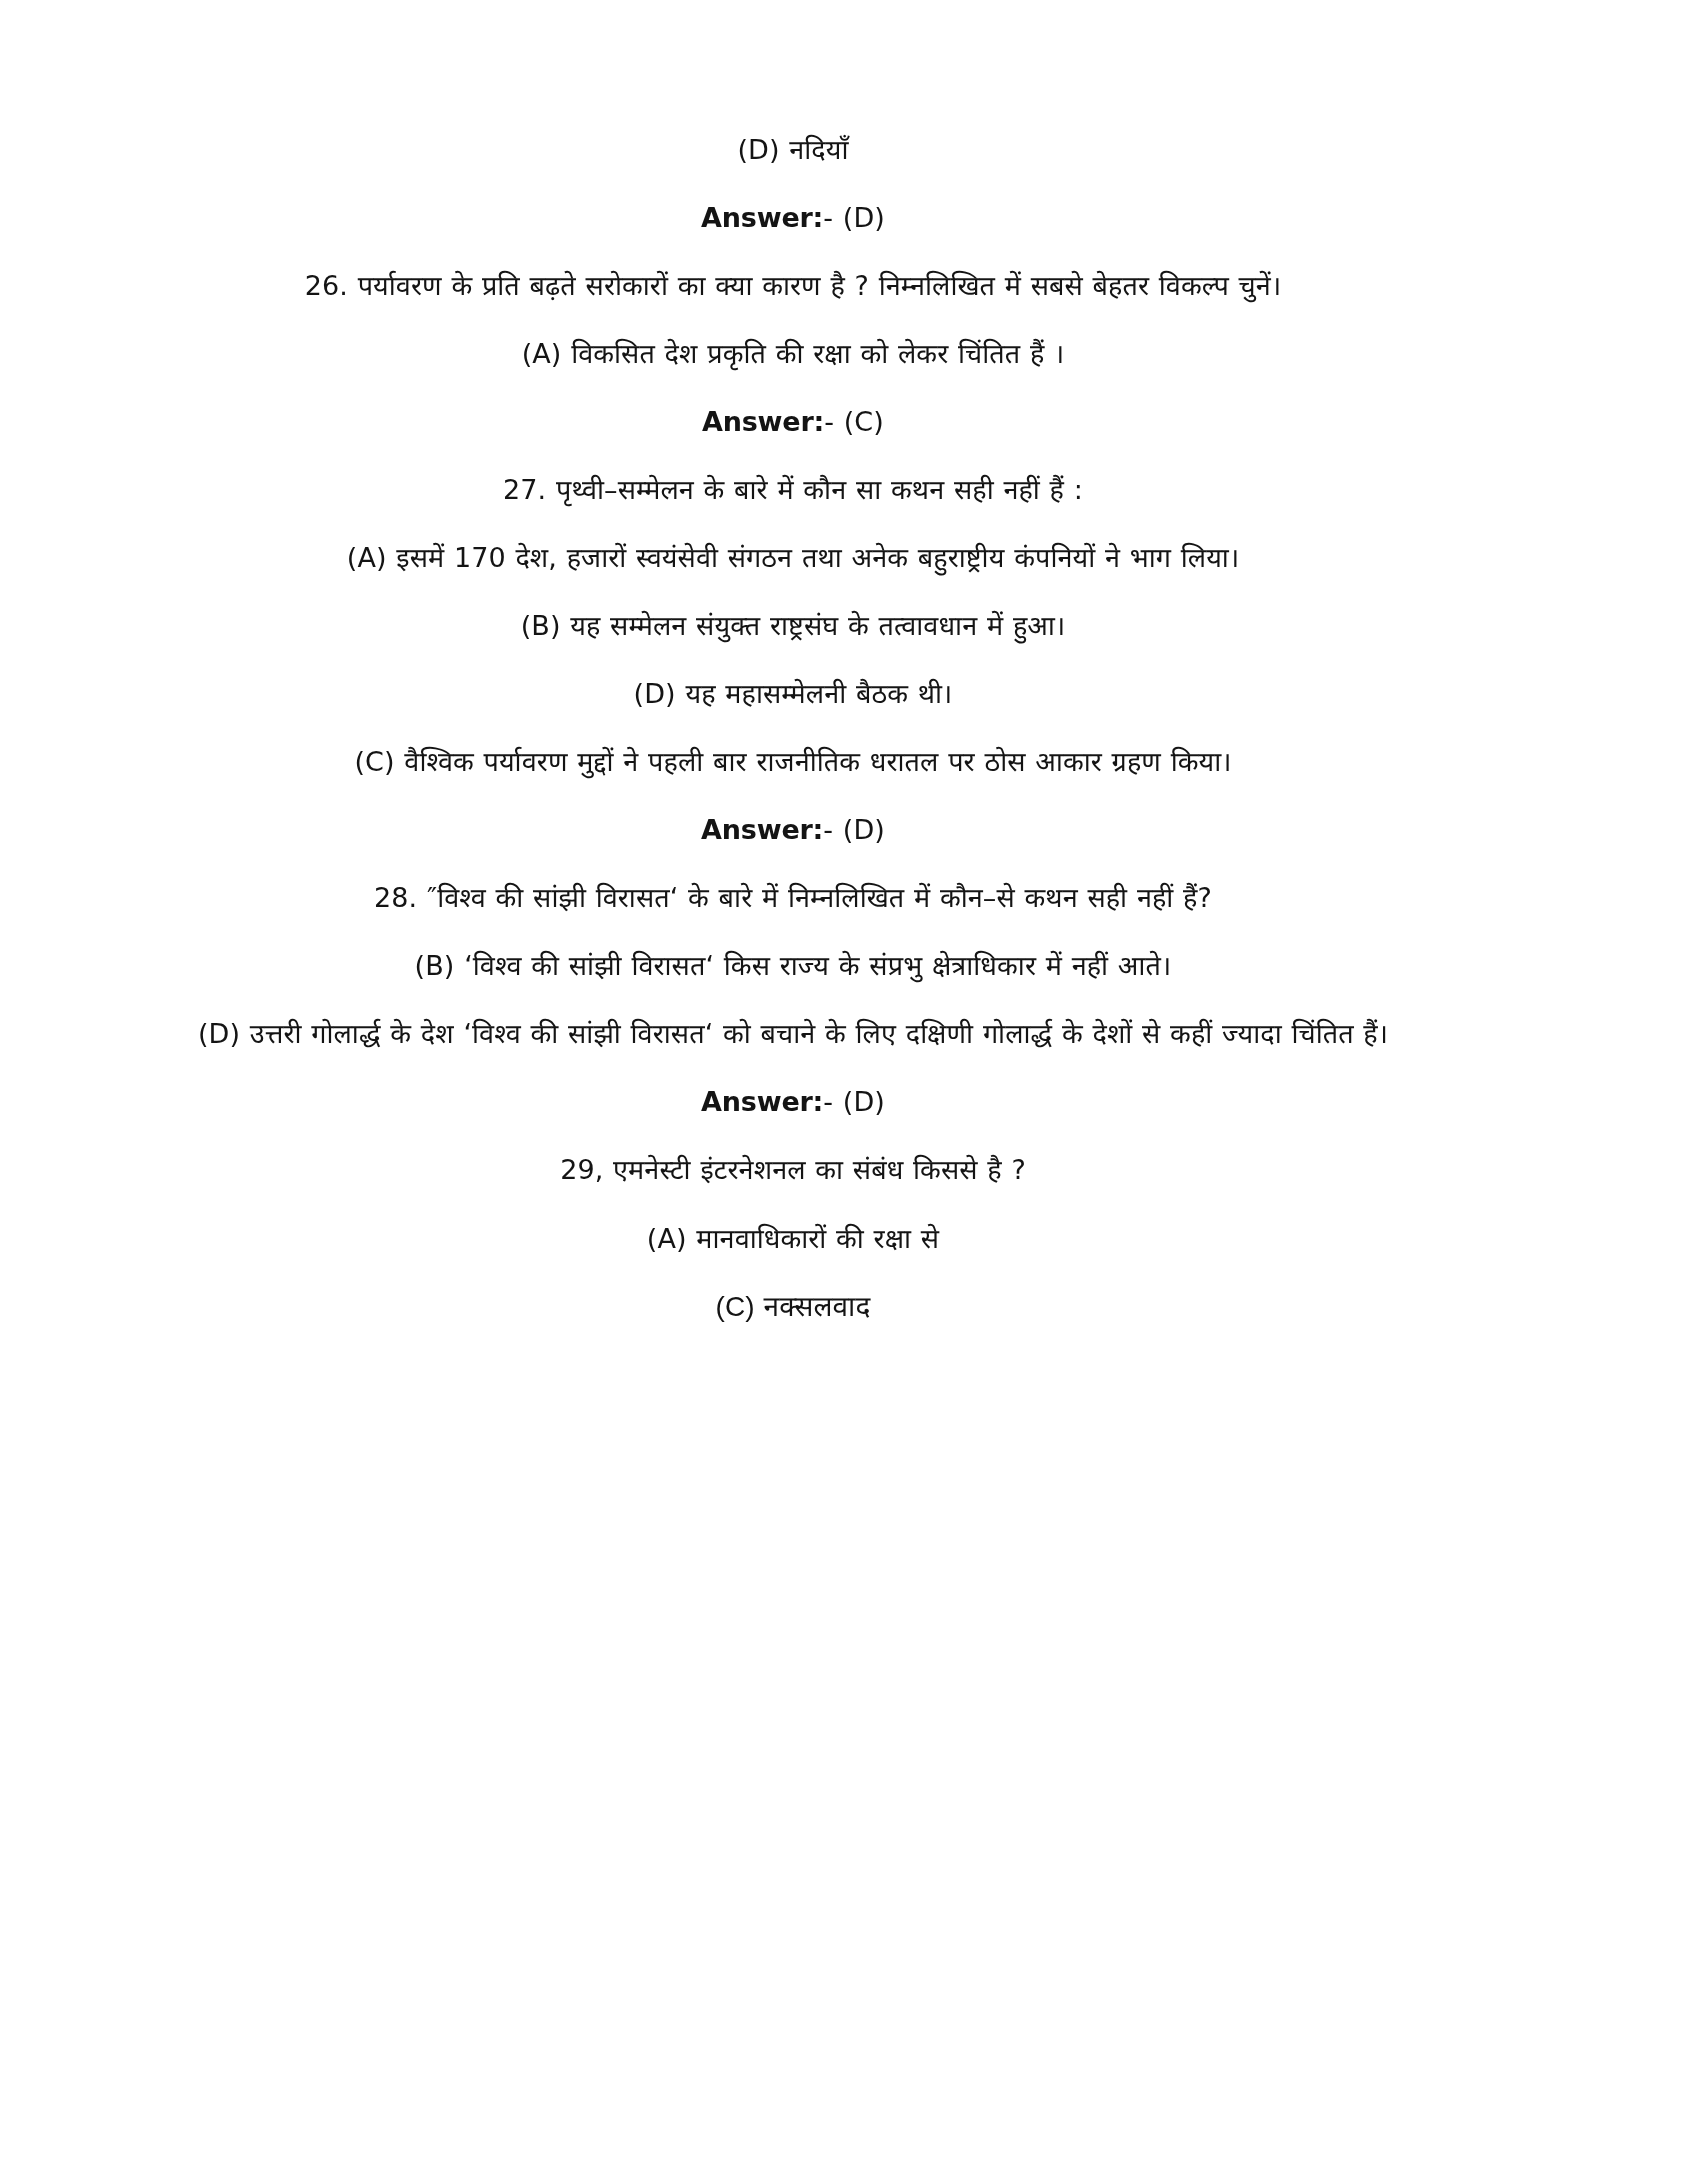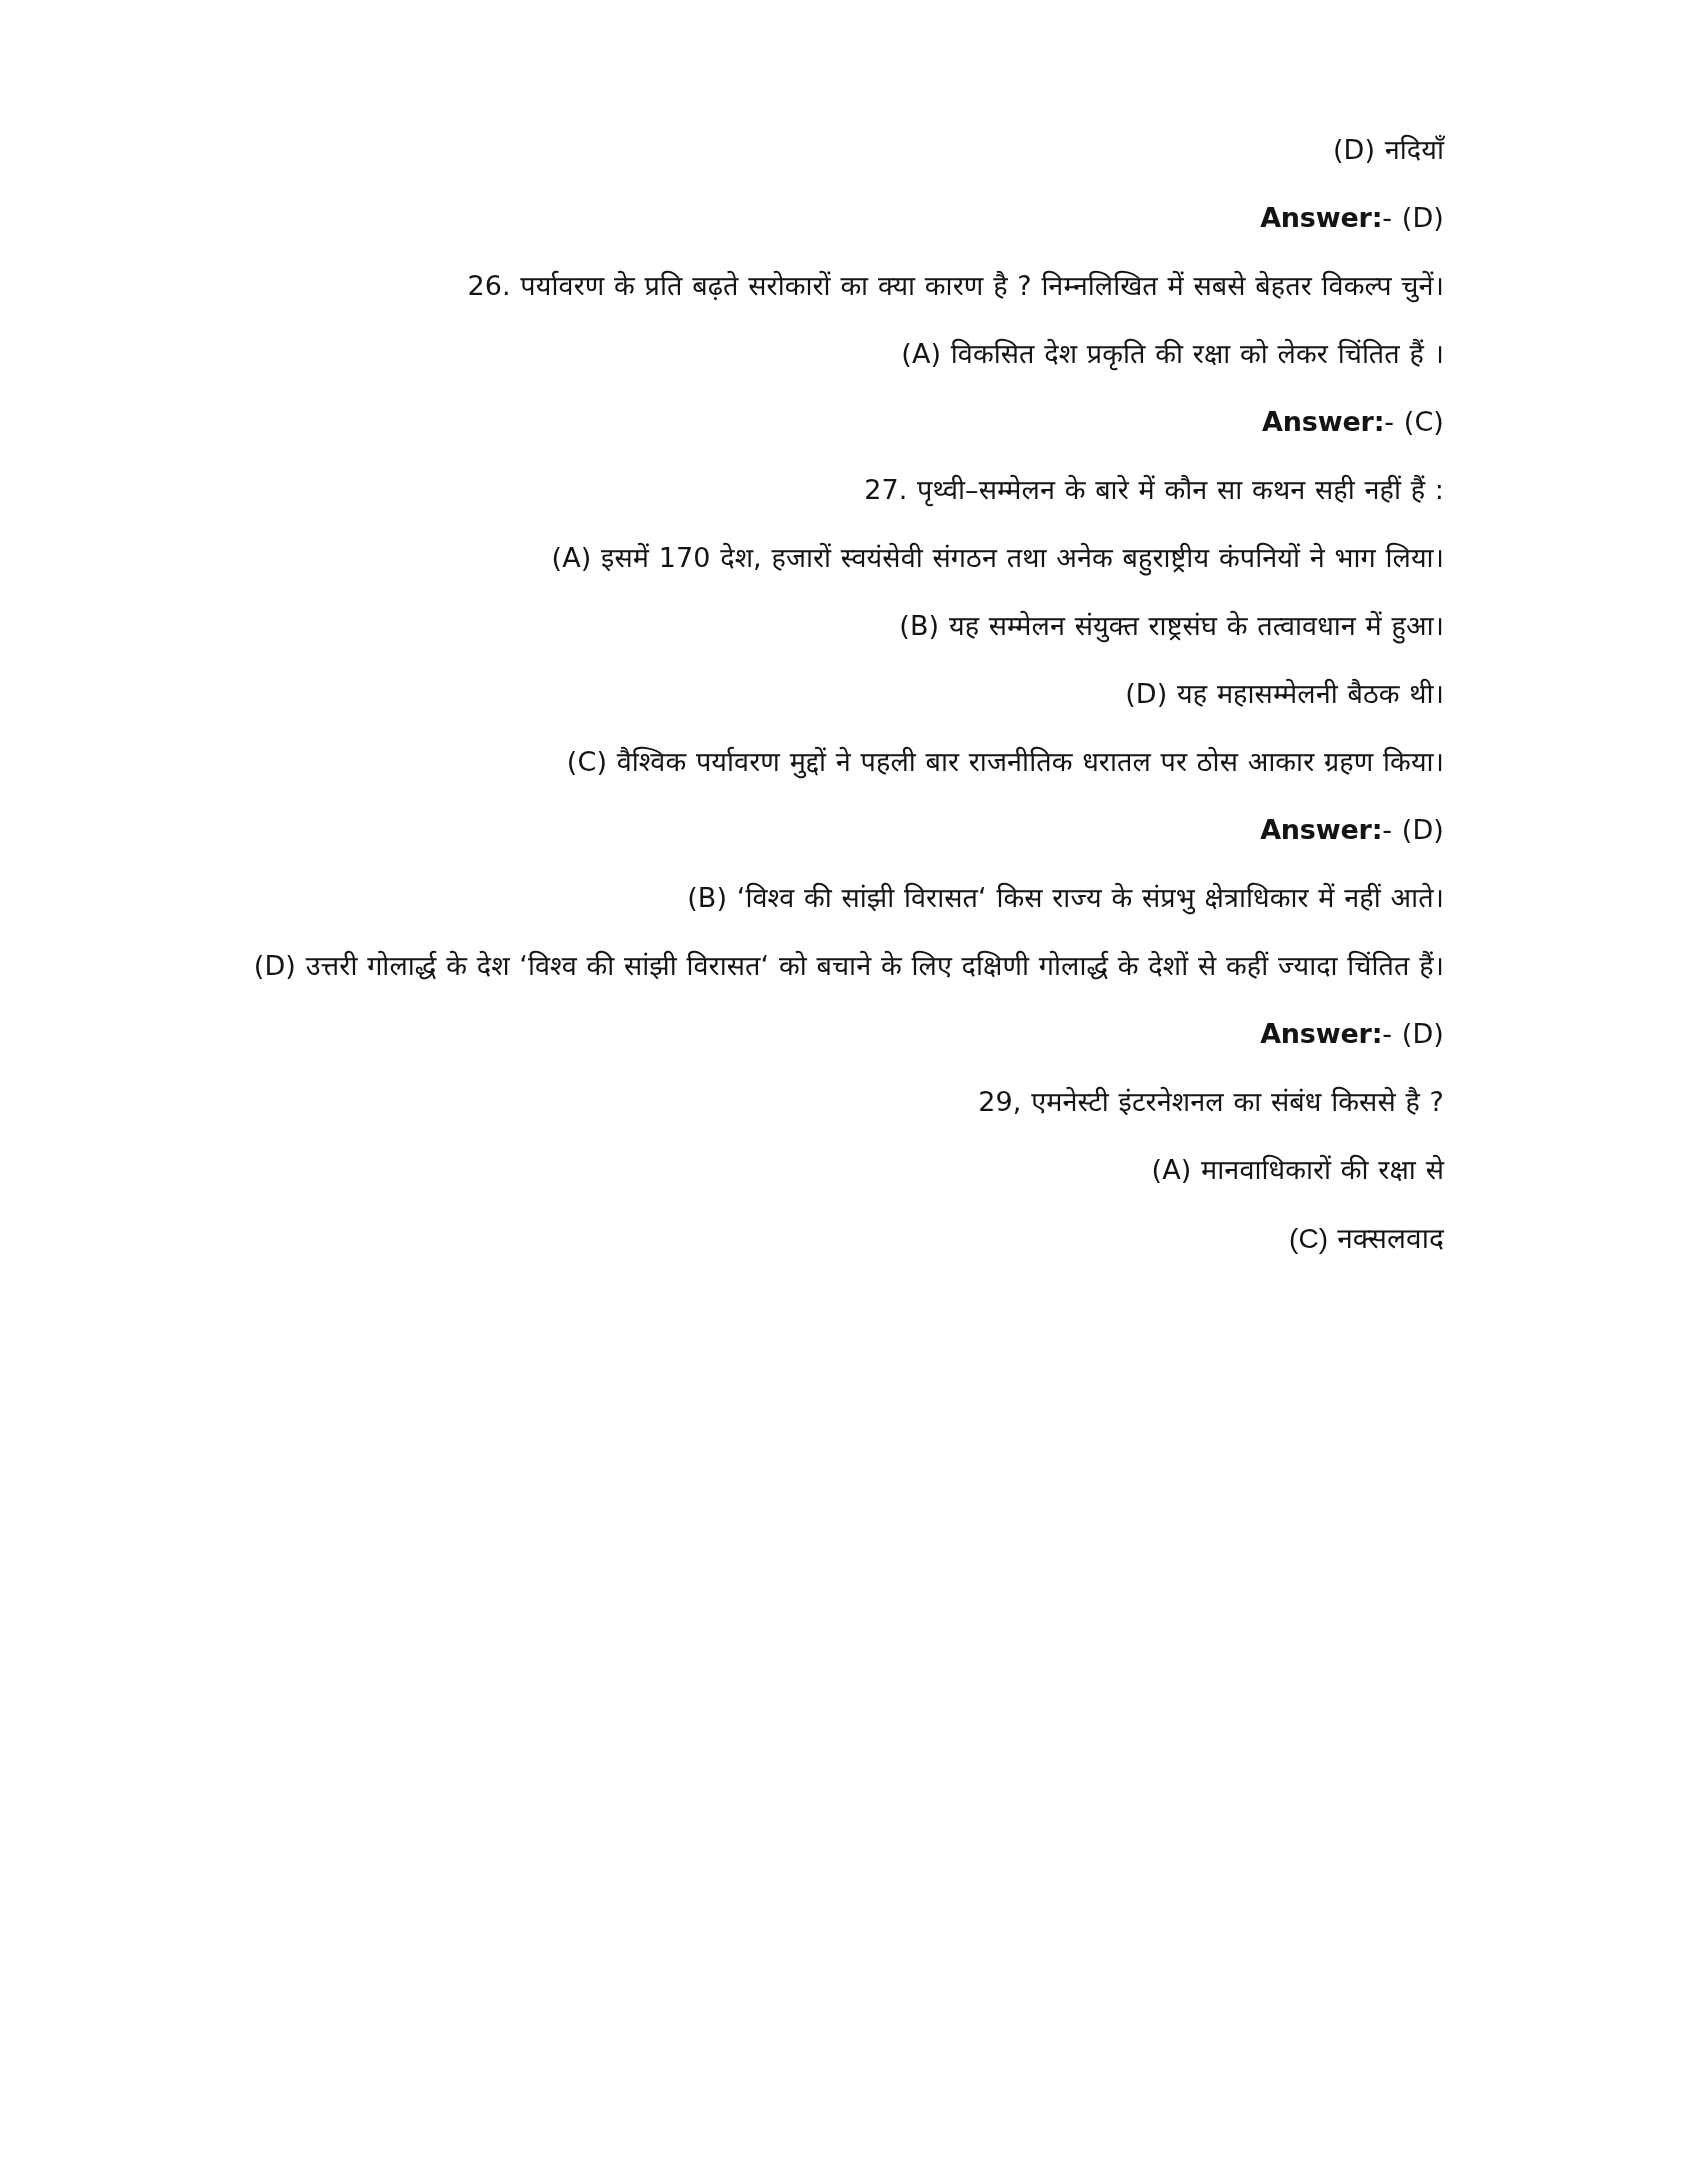--- a/index.html
+++ b/index.html
@@ -30,21 +30,21 @@
     width: 1302px;
   }
 
   
   .block {
     font-family: "DejaVu Sans", "Liberation Sans", sans-serif;
     font-size: 27px;
     line-height: 1.52;
     color: #141414;
     margin: 0 0 27px 0;
-    text-align: right;
+    text-align: center;
     letter-spacing: 0.1px;
     word-spacing: 1px;
   }
 
   
   .block.question {
     margin-bottom: 27px;
   }
 
   
@@ -82,20 +82,21 @@
       <p class="block answer"><span class="answer-label">Answer:</span><span class="answer-value">- (D)</span></p>
       <p class="block question">26. पर्यावरण के प्रति बढ़ते सरोकारों का क्या कारण है ? निम्नलिखित में सबसे बेहतर विकल्प चुनें।</p>
       <p class="block option">(A) विकसित देश प्रकृति की रक्षा को लेकर चिंतित हैं ।</p>
       <p class="block answer"><span class="answer-label">Answer:</span><span class="answer-value">- (C)</span></p>
       <p class="block question">27. पृथ्वी–सम्मेलन के बारे में कौन सा कथन सही नहीं हैं :</p>
       <p class="block option">(A) इसमें 170 देश, हजारों स्वयंसेवी संगठन तथा अनेक बहुराष्ट्रीय कंपनियों ने भाग लिया।</p>
       <p class="block option">(B) यह सम्मेलन संयुक्त राष्ट्रसंघ के तत्वावधान में हुआ।</p>
       <p class="block option">(D) यह महासम्मेलनी बैठक थी।</p>
       <p class="block option">(C) वैश्विक पर्यावरण मुद्दों ने पहली बार राजनीतिक धरातल पर ठोस आकार ग्रहण किया।</p>
       <p class="block answer"><span class="answer-label">Answer:</span><span class="answer-value">- (D)</span></p>
+      <p class="block question">28. ″विश्व की सांझी विरासत‘ के बारे में निम्नलिखित में कौन–से कथन सही नहीं हैं?</p>
       <p class="block option">(B) ‘विश्व की सांझी विरासत‘ किस राज्य के संप्रभु क्षेत्राधिकार में नहीं आते।</p>
       <p class="block option">(D) उत्तरी गोलार्द्ध के देश ‘विश्व की सांझी विरासत‘ को बचाने के लिए दक्षिणी गोलार्द्ध के देशों से कहीं ज्यादा चिंतित हैं।</p>
       <p class="block answer"><span class="answer-label">Answer:</span><span class="answer-value">- (D)</span></p>
       <p class="block question">29, एमनेस्टी इंटरनेशनल का संबंध किससे है ?</p>
       <p class="block option">(A) मानवाधिकारों की रक्षा से</p>
       <p class="block option light">(C) नक्सलवाद</p>
     </div>
 </div>
 
 

